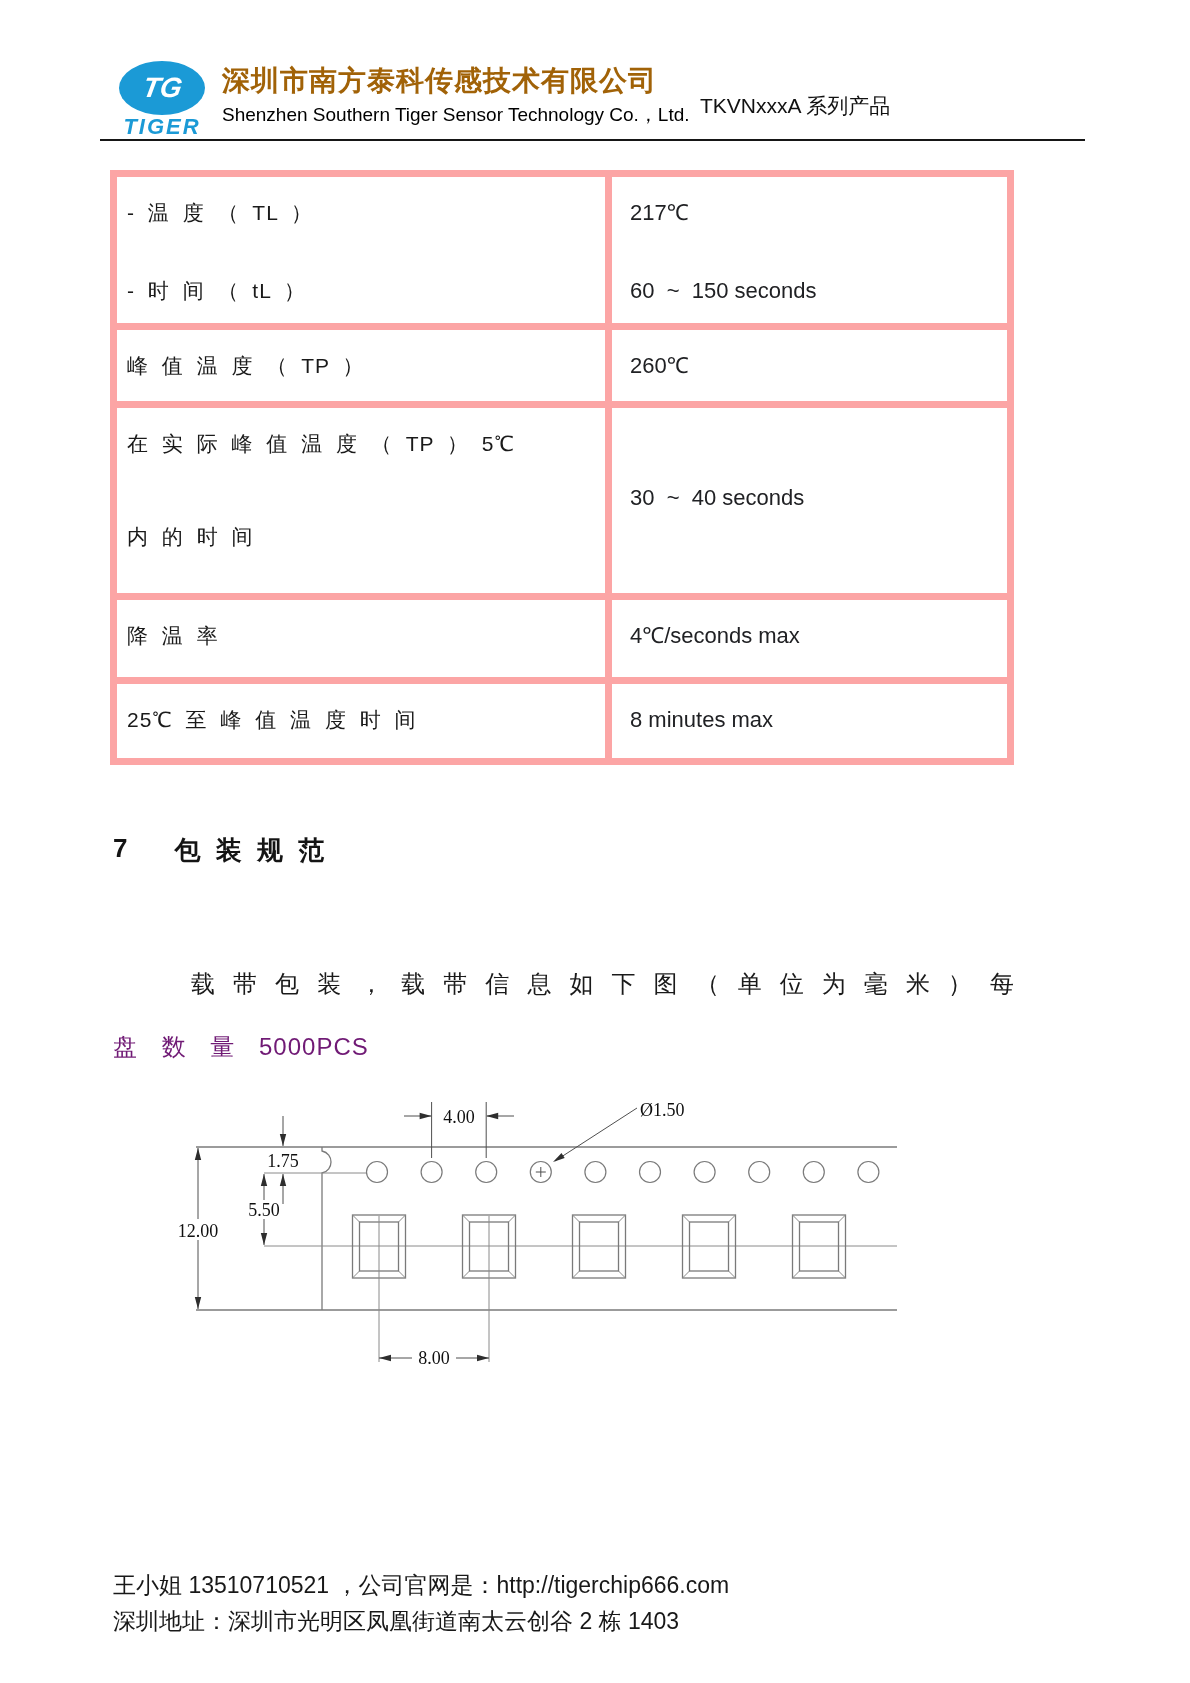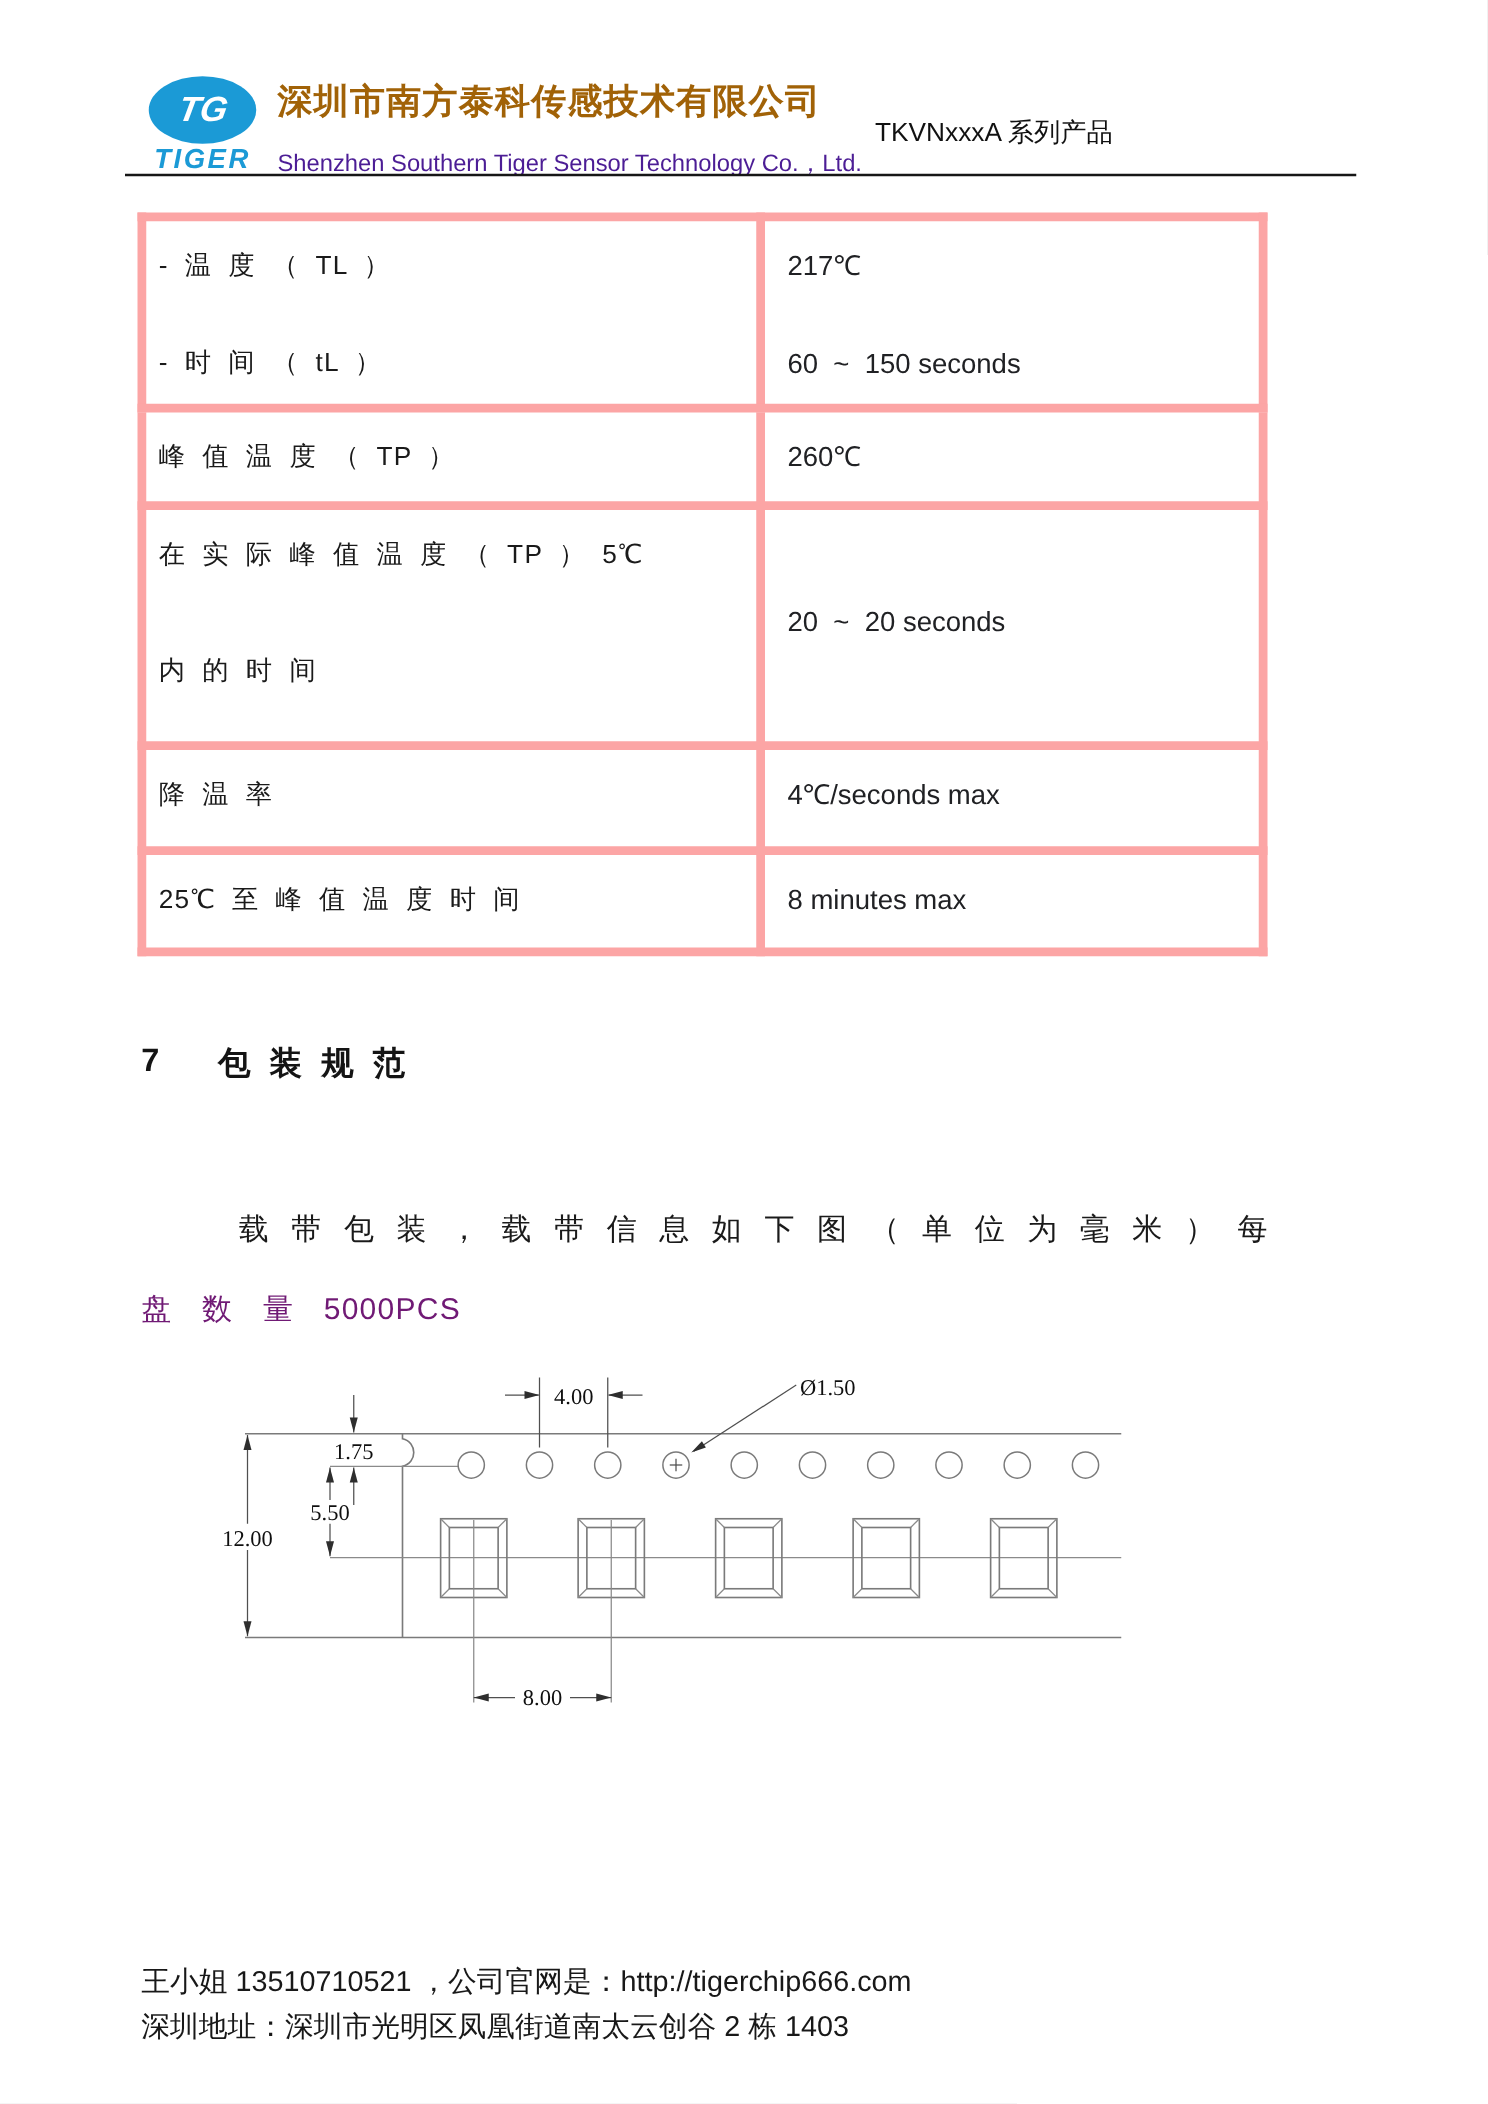--- a/index.html
+++ b/index.html
@@ -22,21 +22,21 @@
   .logo-brand {
     position:absolute; left:110px; top:114px; width:104px; text-align:center;
     color:#1b9ad6; font-size:22px; font-weight:bold; font-style:italic; letter-spacing:2px;
   }
   .company-cn {
     position:absolute; left:222px; top:62px;
     font-size:28px; font-weight:bold; letter-spacing:1px; color:#a16207;
   }
   .company-en {
     position:absolute; left:222px; top:102px;
-    font-size:19px; color:#4c1d95; letter-spacing:0px;margin-top:16px;
+    font-size:19px; color:#000000; letter-spacing:0px;
   }
   .product-series {
     position:absolute; left:700px; top:92px; width:380px; text-align:left;
     font-size:21px; color:#111;
   }
   .header-rule {
     position:absolute; left:100px; top:139px; width:985px; height:2px; background:#161616;
   }
   
   table.solder {
@@ -115,21 +115,21 @@
         <td class="rcol">
           <div class="ln pt-s">260℃</div>
         </td>
       </tr>
       <tr class="r3">
         <td class="lcol">
           <div class="ln mt-a">在 实 际 峰 值 温 度 （ TP ） 5℃</div>
           <div class="ln mt-c">内 的 时 间</div>
         </td>
         <td class="rcol">
-          <div class="ln pt-m">20  ~  20 seconds</div>
+          <div class="ln pt-m">30  ~  40 seconds</div>
         </td>
       </tr>
       <tr class="r4">
         <td class="lcol">
           <div class="ln pt-s">降 温 率</div>
         </td>
         <td class="rcol">
           <div class="ln pt-s">4℃/seconds max</div>
         </td>
       </tr>

